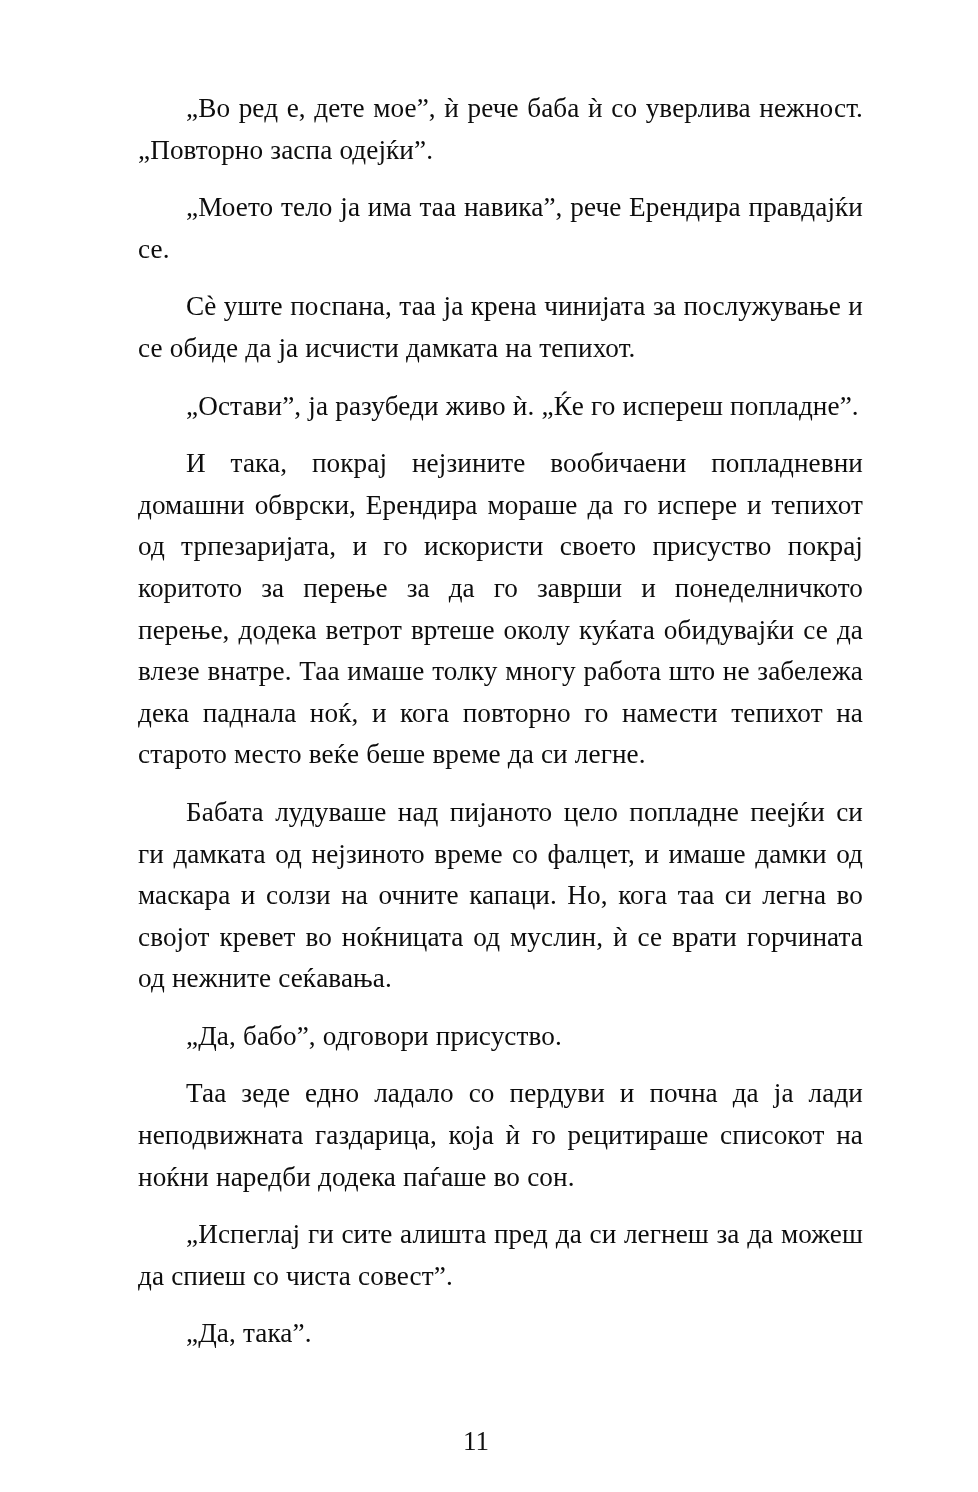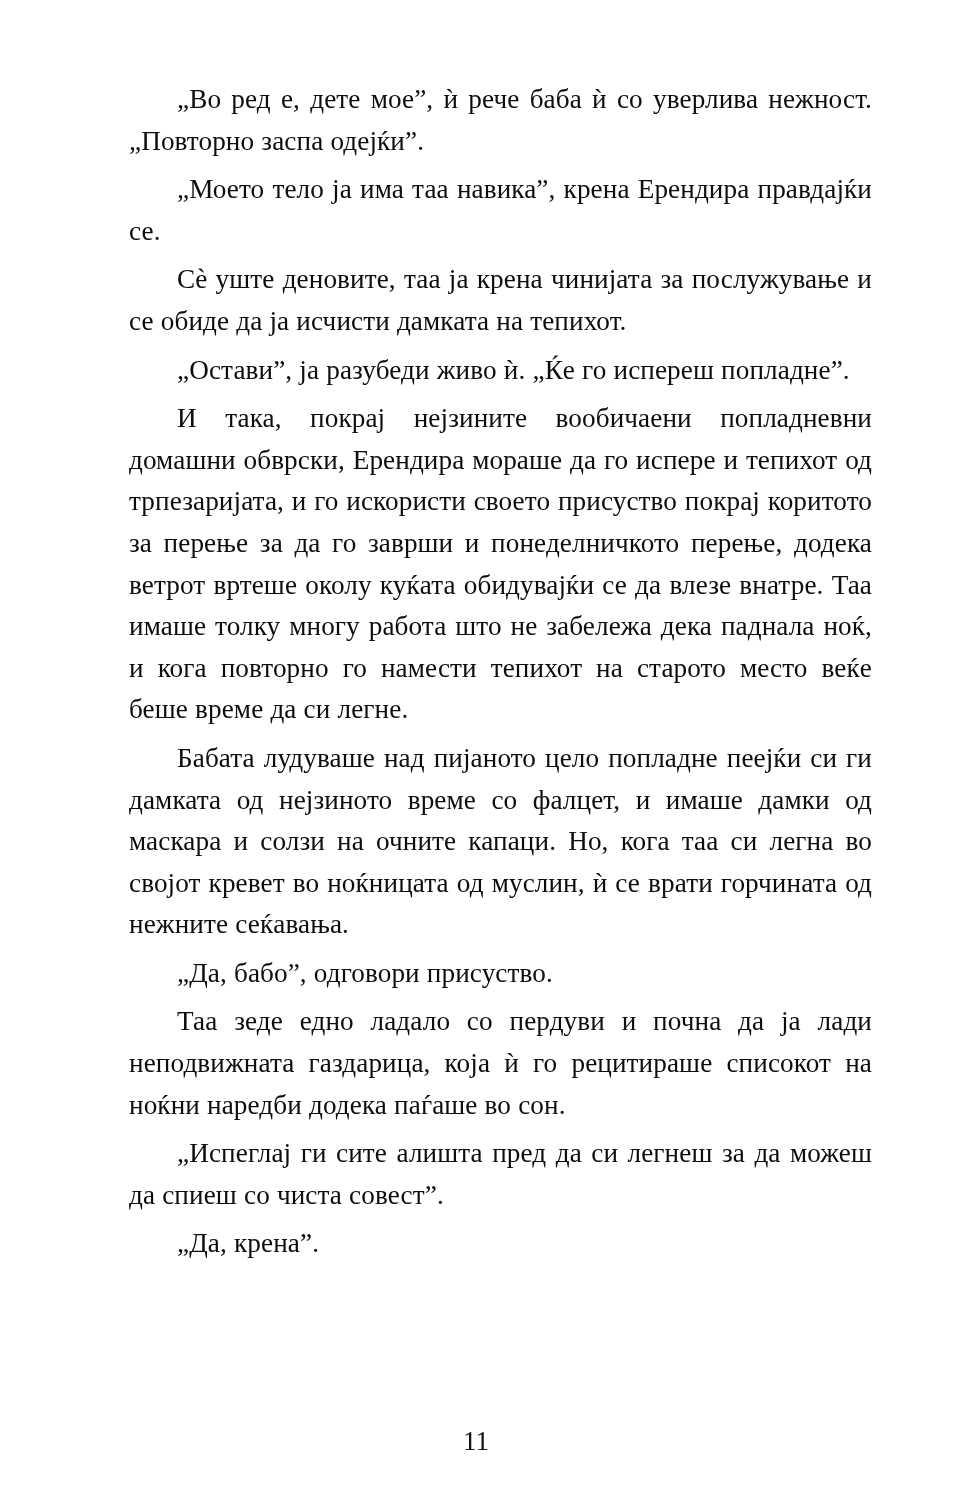--- a/index.html
+++ b/index.html
@@ -28,21 +28,21 @@
   }
 
   .text-block {
     position: absolute;
     left: 122px;
     top: 72px;
     width: 757px;
   }
 
   p.para {
-    margin: 7px;
+    margin: 16px;
     padding: 0;
     text-indent: 48px;
     text-align: justify;
     text-justify: inter-word;
     font-size: 27.2px;
     line-height: 41.6px;
     letter-spacing: 0.1px;
     word-spacing: 0.2px;
     hyphens: none;
     -webkit-hyphens: none;
@@ -65,27 +65,27 @@
   }
 </style>
 </head>
 <body>
 
 <div class="page">
 
   <div class="text-block">
 
     <p class="para last-line-flush">„Во ред е, дете мое”, ѝ рече баба ѝ со уверлива нежност. „Повторно заспа одејќи”.</p>
-    <p class="para last-line-flush">„Моето тело ја има таа навика”, крена Ерендира правдајќи се.</p>
-    <p class="para last-line-flush">Сѐ уште деновите, таа ја крена чинијата за послужување и се обиде да ја исчисти дамката на тепихот.</p>
+    <p class="para last-line-flush">„Моето тело ја има таа навика”, рече Ерендира правдајќи се.</p>
+    <p class="para last-line-flush">Сѐ уште поспана, таа ја крена чинијата за послужување и се обиде да ја исчисти дамката на тепихот.</p>
     <p class="para last-line-flush">„Остави”, ја разубеди живо ѝ. „Ќе го испереш попладне”.</p>
     <p class="para last-line-flush">И така, покрај нејзините вообичаени попладневни домашни обврски, Ерендира мораше да го испере и тепихот од трпезаријата, и го искористи своето присуство покрај коритото за перење за да го заврши и понеделничкото перење, додека ветрот вртеше околу куќата обидувајќи се да влезе внатре. Таа имаше толку многу работа што не забележа дека паднала ноќ, и кога повторно го намести тепихот на старото место веќе беше време да си легне.</p>
     <p class="para last-line-flush">Бабата лудуваше над пијаното цело попладне пеејќи си ги дамката од нејзиното време со фалцет, и имаше дамки од маскара и солзи на очните капаци. Но, кога таа си легна во својот кревет во ноќницата од муслин, ѝ се врати горчината од нежните сеќавања.</p>
     <p class="para last-line-flush">„Да, бабо”, одговори присуство.</p>
     <p class="para last-line-flush">Таа зеде едно ладало со пердуви и почна да ја лади неподвижната газдарица, која ѝ го рецитираше списокот на ноќни наредби додека паѓаше во сон.</p>
     <p class="para last-line-flush">„Испеглај ги сите алишта пред да си легнеш за да можеш да спиеш со чиста совест”.</p>
-    <p class="para last-line-flush">„Да, крена”.</p>
+    <p class="para last-line-flush">„Да, така”.</p>
 
   </div>
 
   <div class="folio">11</div>
 
 </div>
 
 </body></html>

